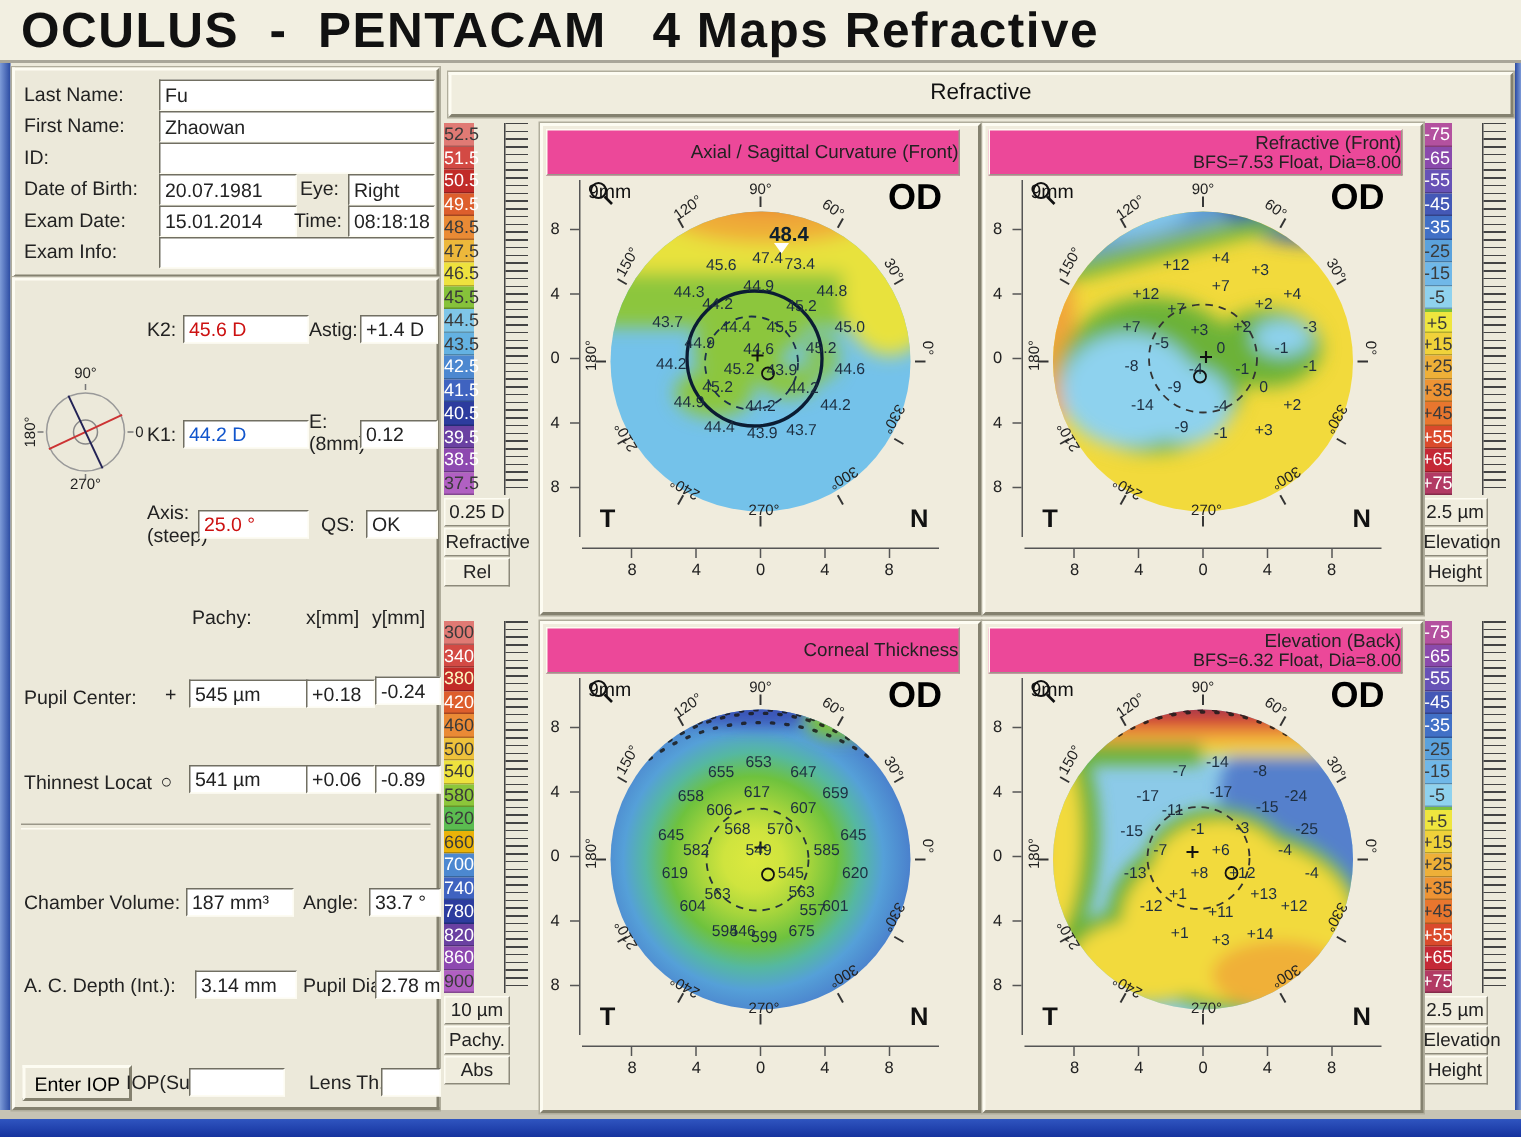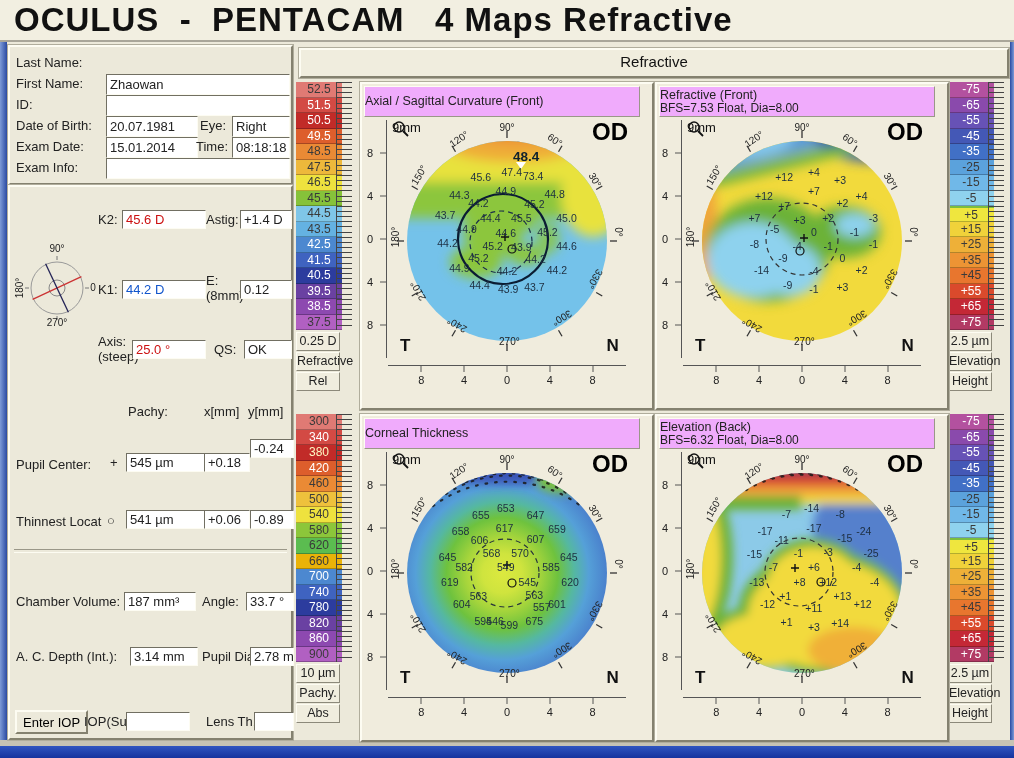--- a/index.html
+++ b/index.html
@@ -30,36 +30,36 @@
   .btn{position:absolute;background:#ece9da;border:2px solid;font-size:13px;
        border-color:#fdfcf2 #84816f #84816f #fdfcf2;padding:1px 6px;cursor:pointer}
   .hline{position:absolute;left:4px;right:4px;height:2px;
          border-top:1px solid #9a9788;border-bottom:1px solid #fdfcf2}
   
   .refr-header{position:absolute;left:299px;top:48px;width:706px;height:26px;background:#f0edde;
                border:2px solid;border-color:#fdfcf2 #84816f #84816f #fdfcf2;
                text-align:center;font-size:15px;line-height:24px;color:#111;box-shadow:0 0 0 1px #b0ad9c}
   
   .scale{position:absolute;width:60px;height:308px}
-  .scale-cells{position:absolute;left:0;top:0;width:46px}
+  .scale-cells{position:absolute;left:0;top:0;width:20px}
   .scale-cell{height:15.5px;line-height:15.5px;font-size:12px;text-align:center;
               border-bottom:1px solid rgba(0,0,0,.25);box-sizing:border-box}
   .scale-ticks{position:absolute;left:40px;top:0;width:15px;height:248px;
                border-left:1px solid #444;
                background:repeating-linear-gradient(to bottom,#444 0 1px,transparent 1px 5.16px)}
   .scale-footer{position:absolute;left:0;top:250px;width:44px}
   .scale-footer-row{height:17px;line-height:17px;text-align:center;font-size:12.5px;color:#222;
                     background:#f0edde;border:1px solid #8c897a;border-top-color:#fdfcf2;
                     border-left-color:#fdfcf2;margin-bottom:1px}
   
   .map-panel{position:absolute;width:290px;height:324px;background:#f0ecdd;border:2px solid;
              border-color:#fdfcf2 #84816f #84816f #fdfcf2;box-shadow:0 0 0 1px #b0ad9c}
-  .map-title{position:absolute;left:2px;right:12px;top:2px;height:29px;background:#f0abfc;
+  .map-title{position:absolute;left:2px;right:12px;top:2px;height:29px;background:#ec4899;
              border:1px solid #9a9788;border-top-color:#fdfcf2;border-left-color:#fdfcf2;
-             text-align:left;font-size:12.5px;color:#222}
+             text-align:right;font-size:12.5px;color:#222}
   .map-title .t1{padding-top:2px;line-height:13px}
   .map-title .t2{line-height:12px;font-size:12px}
   .map-title.single .t1{padding-top:8px}
   .map-sq{position:absolute;left:26px;top:36px;width:238px;height:238px}
   .map-sq svg{position:absolute;left:0;top:0}
   .map-val{position:absolute;transform:translate(-50%,-50%);font-size:10.5px;color:#1d2e40;white-space:nowrap}
   .map-val.bold{font-size:13.5px;font-weight:bold;color:#10202e}
   .ang{position:absolute;font-size:10px;color:#222;white-space:nowrap}
   .od{position:absolute;right:-2px;top:-2px;font-size:24px;font-weight:bold;color:#000}
   .zoomtool{position:absolute;left:4px;top:0;width:40px;text-align:left;font-size:13px;color:#111}
@@ -79,20 +79,21 @@
 <div class="titlebar">
   <h1>OCULUS  -  PENTACAM   4 Maps Refractive</h1>
 </div>
 <div class="frame-left"></div>
 <div class="frame-right"></div>
 <div class="bottom-gray"></div>
 <div class="bottom-bar"></div>
 
 <div class="panel3d" style="left:8px;top:45px;width:281px;height:136px">
   <span class="lab" style="left:6px;top:8px">Last Name:</span>
+  <input class="field" style="left: 96px; top: 6px; width: 176px;" readonly="" value="Fu">
   <span class="lab" style="left:6px;top:29px">First Name:</span>
   <input class="field" style="left: 96px; top: 27px; width: 176px;" readonly="" value="Zhaowan">
   <span class="lab" style="left:6px;top:50px">ID:</span>
   <input class="field" style="left: 96px; top: 48px; width: 176px;" readonly="" value="">
   <span class="lab" style="left:6px;top:71px">Date of Birth:</span>
   <input class="field" style="left: 96px; top: 69px; width: 84px;" readonly="" value="20.07.1981">
   <span class="lab" style="left:190px;top:71px">Eye:</span>
   <input class="field" style="left: 222px; top: 69px; width: 50px;" readonly="" value="Right">
   <span class="lab" style="left:6px;top:92px">Exam Date:</span>
   <input class="field" style="left: 96px; top: 90px; width: 84px;" readonly="" value="15.01.2014">
@@ -133,21 +134,21 @@
   <div class="field" style="left:234px;top:153px;width:40px">OK</div>
 
   <span class="lab" style="left:118px;top:217px">Pachy:</span>
   <span class="lab" style="left:194px;top:217px">x[mm]</span>
   <span class="lab" style="left:238px;top:217px">y[mm]</span>
 
   <span class="lab" style="left:6px;top:270px">Pupil Center:</span>
   <span class="lab" style="left:100px;top:268px">+</span>
   <div class="field" style="left:116px;top:266px;width:72px">545 µm</div>
   <div class="field" style="left:194px;top:266px;width:38px">+0.18</div>
-  <div class="field" style="left:240px;top:252px;width:36px">-0.24</div>
+  <div class="field" style="left:240px;top:264px;width:36px">-0.24</div>
 
   <span class="lab" style="left:6px;top:327px">Thinnest Locat</span>
   <span class="lab" style="left:97px;top:326px">○</span>
   <div class="field" style="left:116px;top:323px;width:72px">541 µm</div>
   <div class="field" style="left:194px;top:323px;width:38px">+0.06</div>
   <div class="field" style="left:240px;top:323px;width:36px">-0.89</div>
 
   <div class="hline" style="top:362px"></div>
 
   <span class="lab" style="left:6px;top:407px">Chamber Volume:</span>

